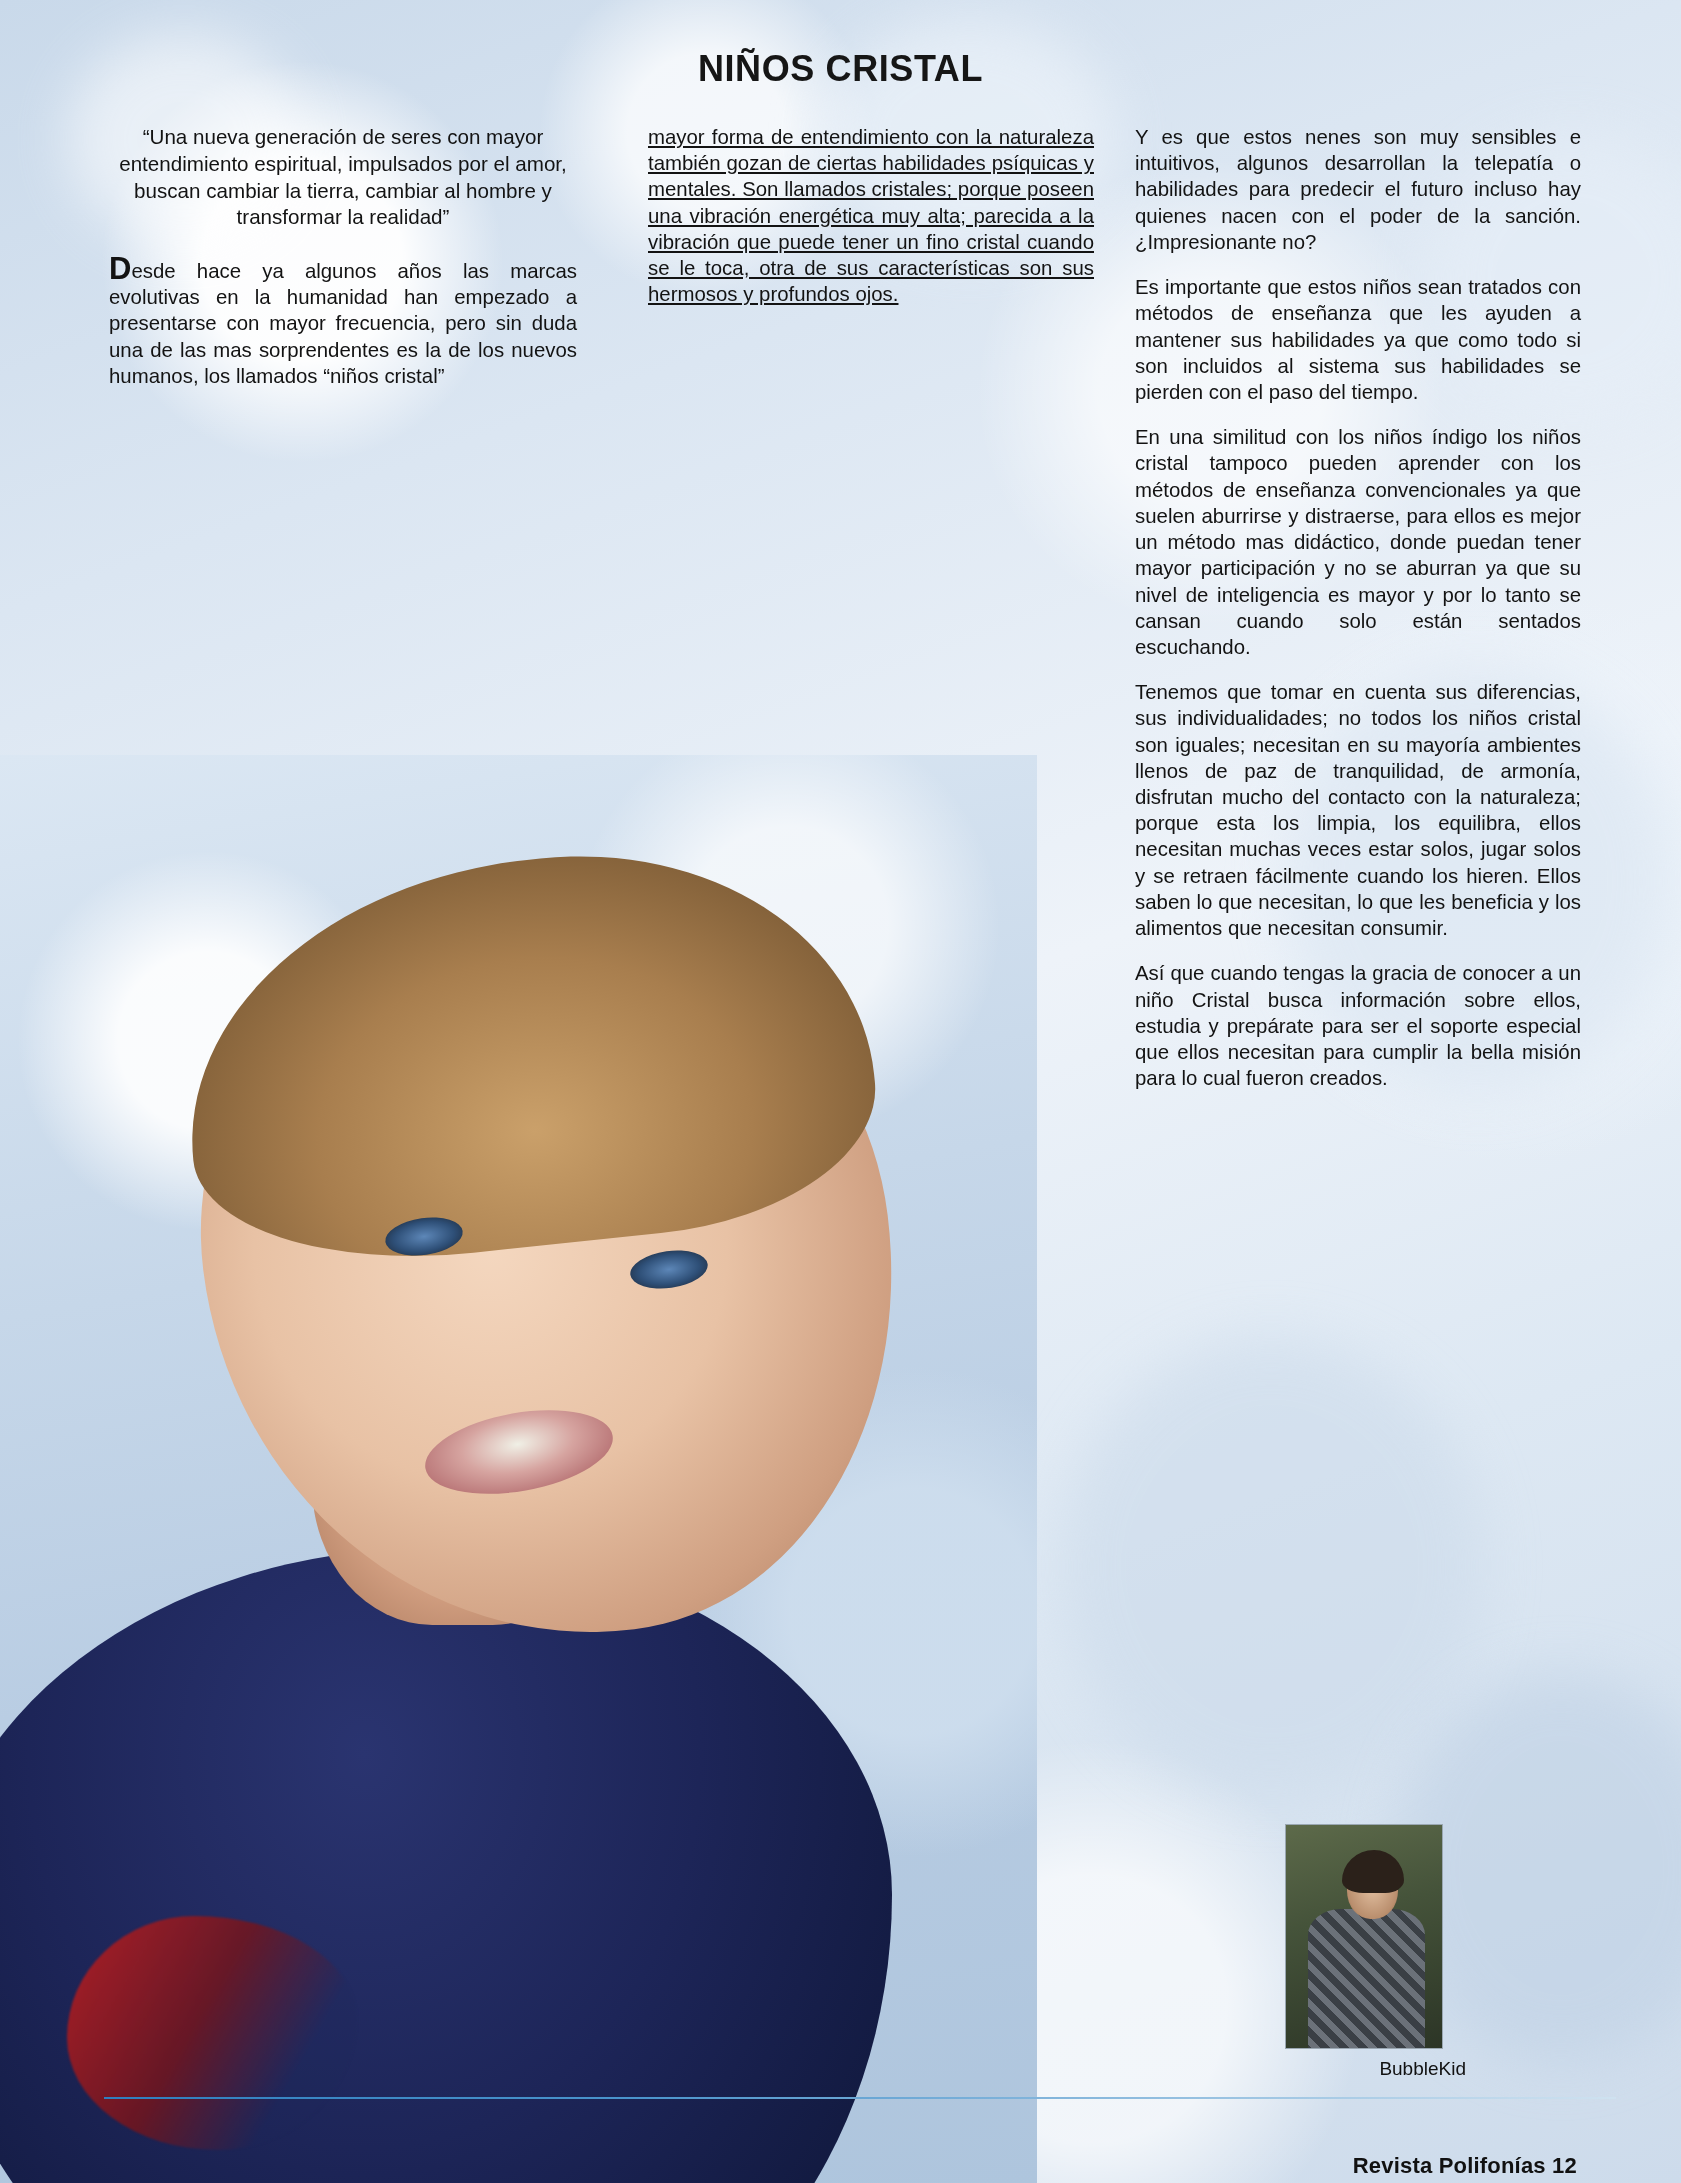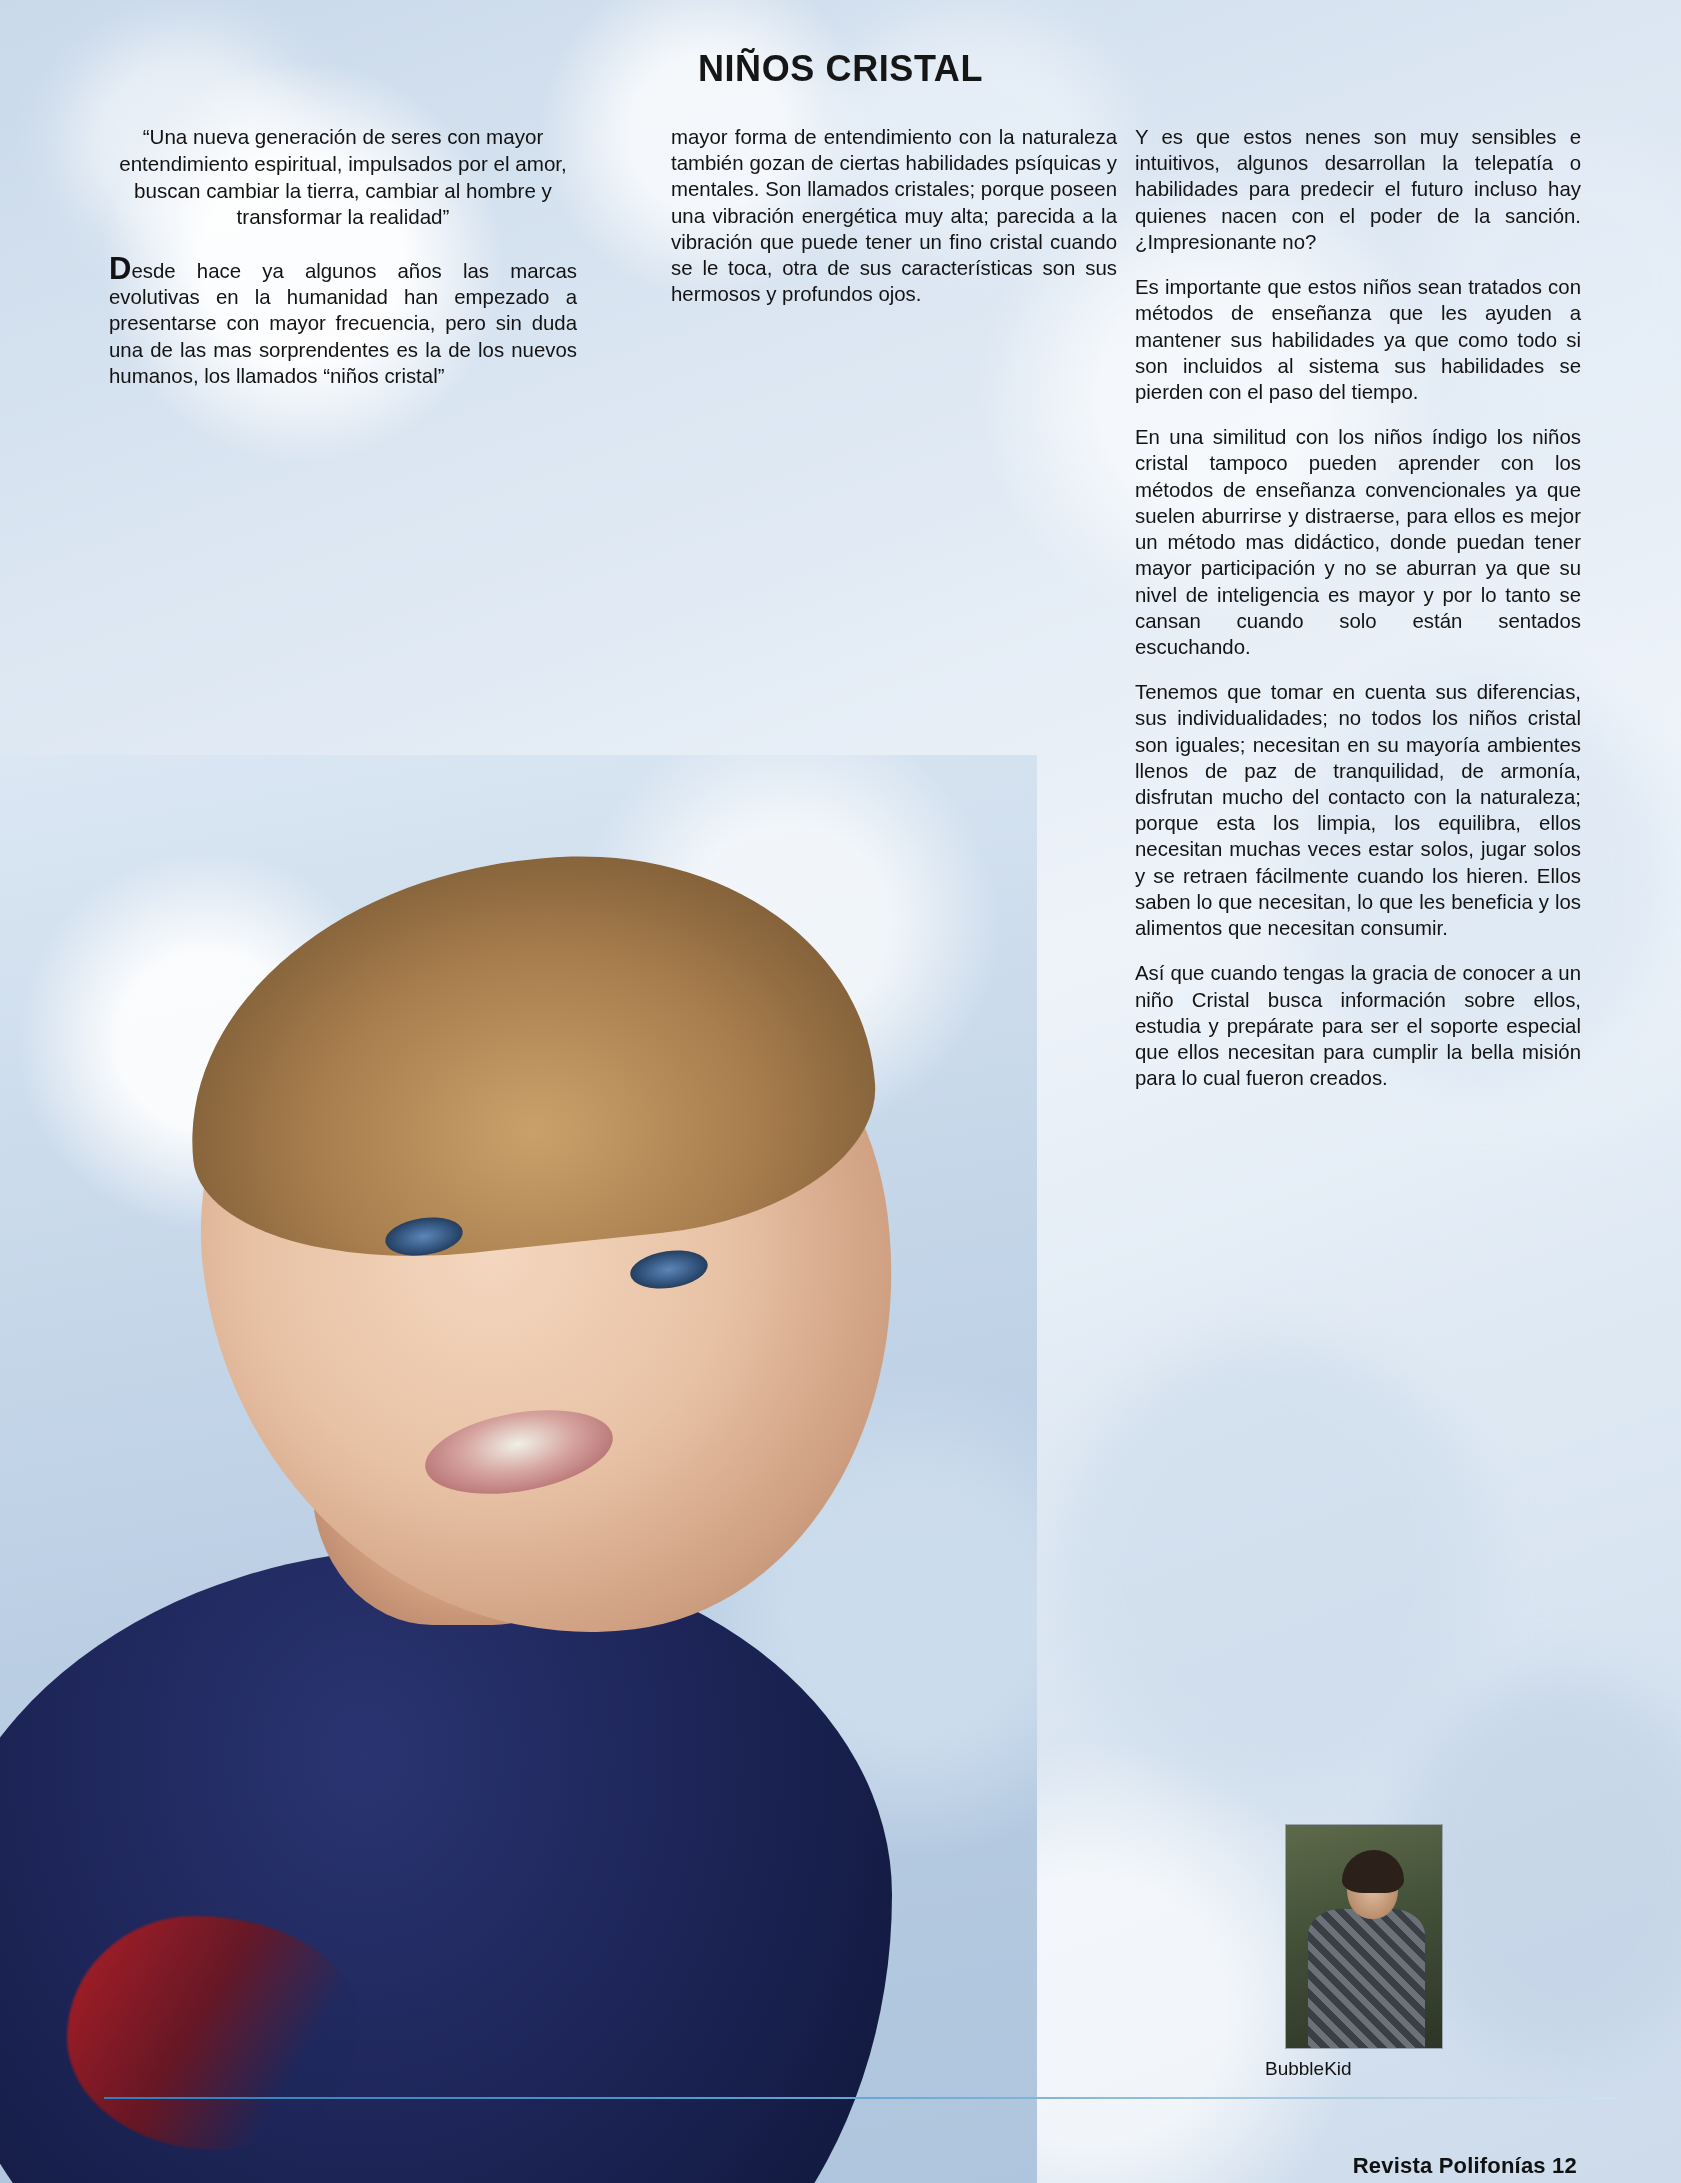--- a/index.html
+++ b/index.html
@@ -57,21 +57,21 @@
     font-size: 20.4px;
     line-height: 1.285;
     color: #131313;
     text-align: justify;
     font-family: "Liberation Sans", sans-serif;
   }
   .col p { margin: 0 0 19px 0; }
   .col p:last-child { margin-bottom: 0; }
 
   #col1 { left: 109px; top: 124px; width: 468px; }
-  #col2 { left: 671px; top: 124px; width: 446px; }
+  #col2 { left: 648px; top: 124px; width: 446px; text-decoration: underline; }
   #col3 { left: 1135px; top: 124px; width: 446px; }
 
   .pullquote {
     text-align: center;
     font-size: 20.6px;
     line-height: 1.3;
     margin-bottom: 26px !important;
   }
   .dropcap-para .dropcap {
     font-size: 31px;
@@ -204,21 +204,21 @@
     width: 62px;
     height: 43px;
     background: #2b211a;
     border-radius: 52% 48% 30% 34% / 72% 70% 30% 28%;
   }
   .author-caption {
     position: absolute;
     left: 1265px;
     top: 2058px;
     width: 201px;
-    text-align: left;
+    text-align: right;
     font-size: 19px;
     color: #111;
   }
 
   
   .footer-rule {
     position: absolute;
     left: 104px;
     top: 2097px;
     width: 1512px;

